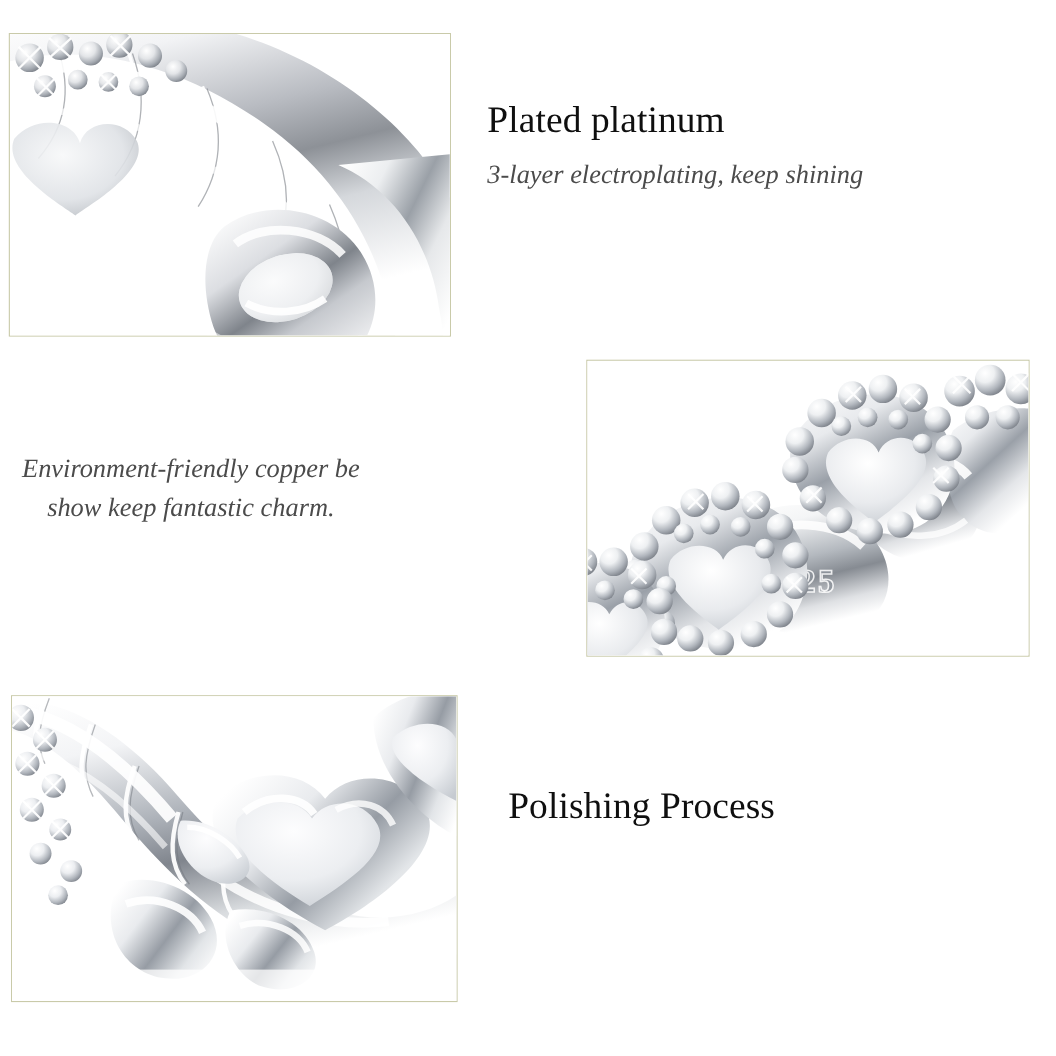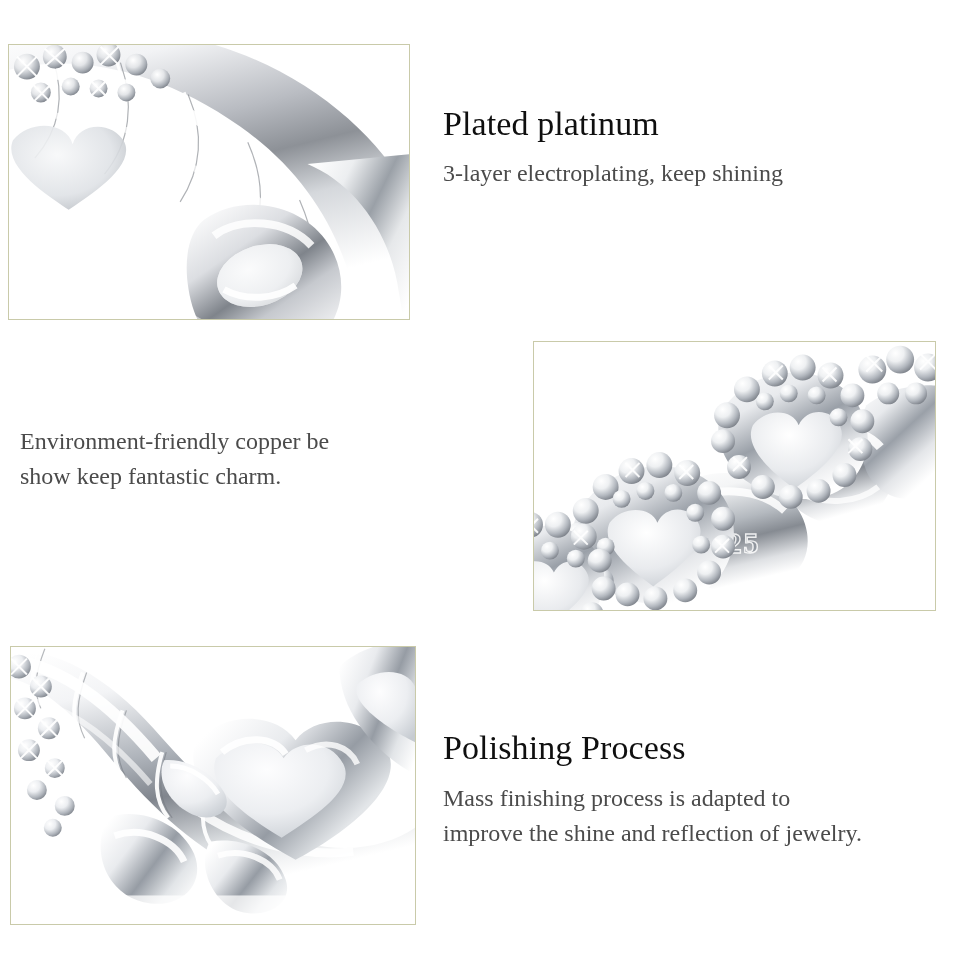--- a/index.html
+++ b/index.html
@@ -15,21 +15,20 @@
     font-family: "Liberation Serif", "DejaVu Serif", serif;
     -webkit-font-smoothing: antialiased;
   }
 
   .stage {
     position: absolute;
     left: 0; top: 0;
     width: 960px;
     height: 680px;
     background: #ffffff;
-    margin-top: 14px;
   }
 
   
   .panel {
     position: absolute;
     box-sizing: border-box;
     border: 1px solid #c9caa9;
     background: #ffffff;
     overflow: hidden;
   }
@@ -54,34 +53,35 @@
     color: #0f0f0f;
     letter-spacing: 0.1px;
     white-space: nowrap;
   }
   .body {
     font-family: "Liberation Serif", "DejaVu Serif", serif;
     font-size: 24px;
     line-height: 35px;
     font-weight: 400;
     color: #4b4b4b;
+    font-style: italic;
   }
   .body .ln { display: block; white-space: nowrap; }
 
   
   #panel-plated      { left: 8px;   top: 30px;  width: 402px; height: 276px; }
   #panel-copper      { left: 533px; top: 327px; width: 403px; height: 270px; }
   #panel-polishing   { left: 10px;  top: 632px; width: 406px; height: 279px; }
 
   #text-plated     { left: 443px; top: 90px; }
   #text-copper     { left: 20px;  top: 396px; }
-  #text-polishing  { left: 443px; top: 714px; }
+  #text-polishing  { left: 462px; top: 714px; }
 
   #text-plated .body    { margin-top: 12px; }
-  #text-copper .body    { margin-top: 14px; }
+  #text-copper .body    { margin-top: 14px; text-align: center; }
   #text-polishing .body { margin-top: 13px; }
 </style>
 </head>
 <body>
 
 <div class="stage">
 
   <div class="panel" id="panel-plated">
     <div class="panel-photo">
       <svg class="ring-svg" viewBox="0 0 402 276" preserveAspectRatio="xMidYMid slice">
@@ -443,19 +443,15 @@
         <path d="M 200 196 C 234 190, 268 208, 276 234 C 284 258, 258 274, 230 266 C 202 258, 186 218, 200 196 Z" fill="url(#p3b)"></path>
         <path d="M 208 210 C 234 202, 262 214, 270 234" stroke="#ffffff" stroke-width="6" fill="none" opacity="0.85"></path>
 
         <rect x="0" y="250" width="406" height="29" fill="#ffffff" opacity="0.75"></rect>
       </svg>
     </div>
   </div>
 
   <div class="textblock" id="text-polishing">
     <div class="heading">Polishing Process</div>
-    <div class="body">
-      <span class="ln">Mass finishing process is adapted to</span>
-      <span class="ln">improve the shine and reflection of jewelry.</span>
-    </div>
   </div>
 
 </div>
 
 </body></html>

